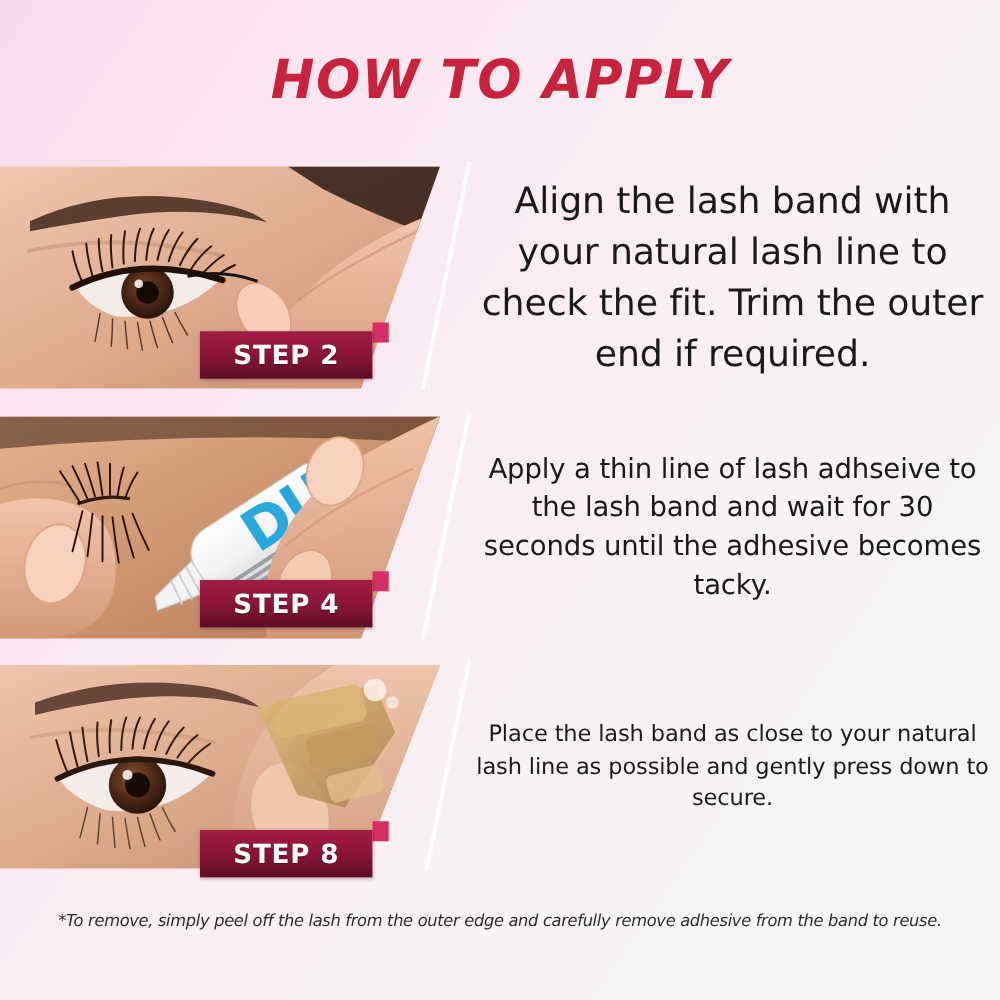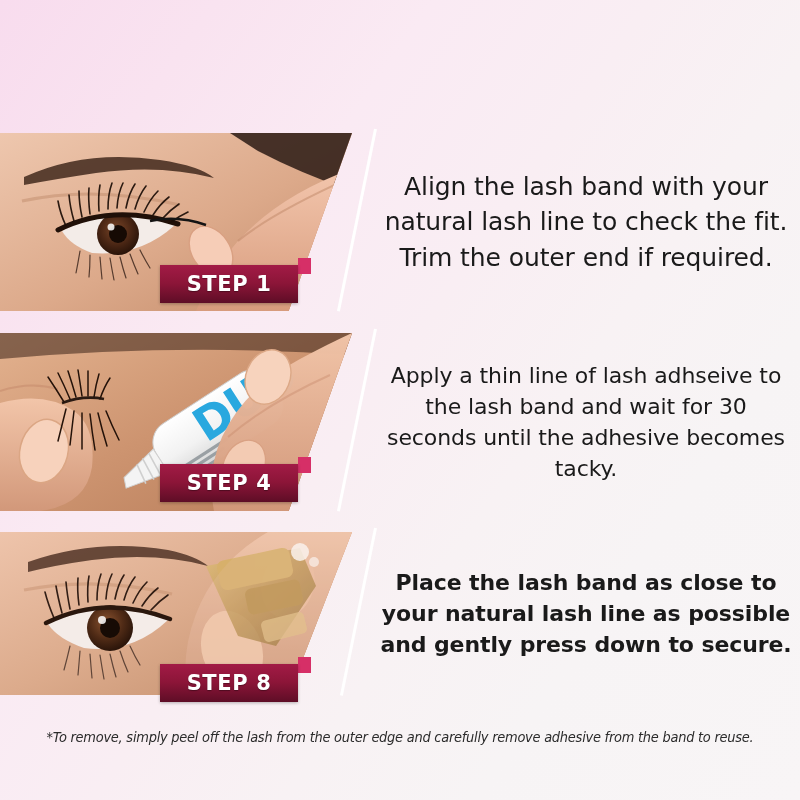--- a/index.html
+++ b/index.html
@@ -108,28 +108,28 @@
     height: 100%;
     display: flex;
     align-items: center;
     justify-content: center;
     padding: 0 6px 0 26px;
     box-sizing: border-box;
   }
   .step-text p {
     margin: 0;
     font-family: "DejaVu Sans", sans-serif;
-    font-size: 25px;
+    font-size: 29px;
     line-height: 1.42;
     color: #1a1a1a;
     text-align: center;
     letter-spacing: -0.1px;
   }
   .row-2 .step-text p { font-size: 22px; }
-  .row-3 .step-text p { font-size: 22px; font-weight: bold; }
+  .row-3 .step-text p { font-size: 18px; }
 
   
   .badge {
     position: absolute;
     left: 160px;
     width: 138px;
     height: 38px;
     background: linear-gradient(180deg, #a21b46 0%, #8c1538 48%, #5e0d26 100%);
     box-shadow: 0 1px 3px rgba(0,0,0,0.28);
     display: flex;
@@ -179,20 +179,23 @@
   
   .skin-a { background: linear-gradient(160deg,#e7bda6 0%,#dcaa8f 45%,#c9906f 100%); }
   .skin-b { background: linear-gradient(150deg,#d9a989 0%,#c99272 50%,#b87f60 100%); }
   .skin-c { background: linear-gradient(165deg,#e3b79e 0%,#d6a184 48%,#c08a68 100%); }
 </style>
 </head>
 <body>
 
 <div class="poster">
 
+  <div class="title-wrap">
+    <div class="title">HOW TO APPLY</div>
+  </div>
 
   <div class="row row-1">
     <div class="photo">
       <div class="photo-inner skin-a">
         <svg viewBox="0 0 352 178" preserveAspectRatio="none" width="352" height="178">
           <defs>
             <linearGradient id="sk1" x1="0" y1="0" x2="1" y2="1">
               <stop offset="0%" stop-color="#eec7ae"></stop>
               <stop offset="55%" stop-color="#dca98a"></stop>
               <stop offset="100%" stop-color="#c28a68"></stop>
@@ -428,21 +431,21 @@
       </div>
     </div>
     <div class="diag-line"></div>
     <div class="step-text">
       <p>Place the lash band as close to your natural lash line as possible and gently press down to secure.</p>
     </div>
   </div>
 
   <div class="badge-tab tab-1"></div>
   <div class="badge badge-1">
-    <span>STEP 1</span>
+    <span>STEP 2</span>
   </div>
 
   <div class="badge-tab tab-2"></div>
   <div class="badge badge-2">
     <span>STEP 4</span>
   </div>
 
   <div class="badge-tab tab-3"></div>
   <div class="badge badge-3">
     <span>STEP 8</span>

